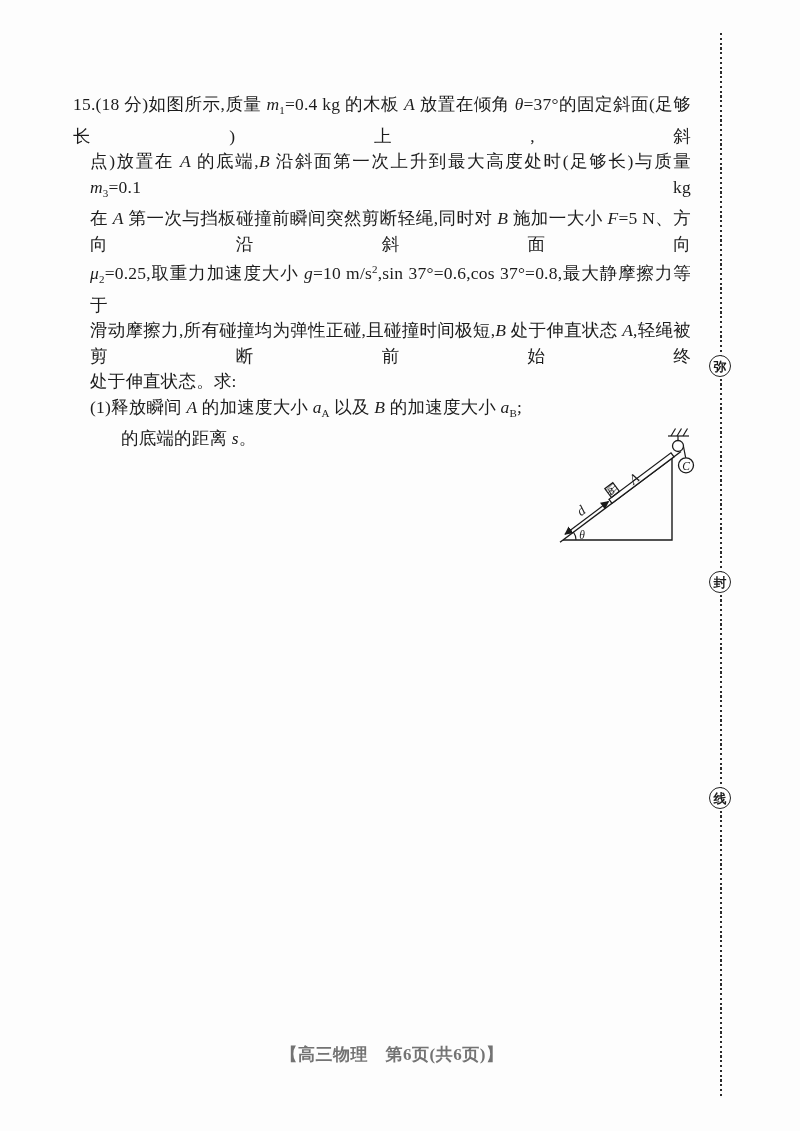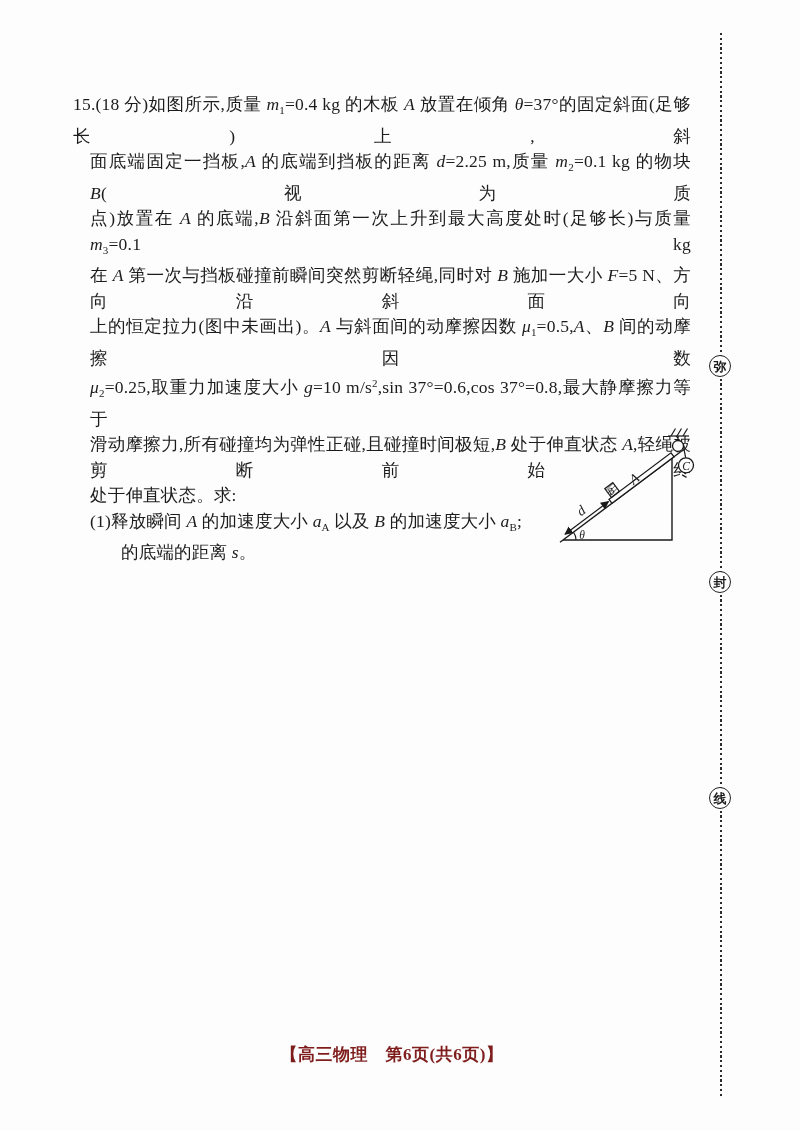--- a/index.html
+++ b/index.html
@@ -40,33 +40,31 @@
     box-sizing:border-box; z-index:2;
   }
   .seal-char.c0{ top:355px; }
   .seal-char.c1{ top:571px; }
   .seal-char.c2{ top:787px; }
 
   
   .footer{
     position:absolute; left:0; top:1043px; width:784px;
     text-align:center; font-size:17px; font-weight:bold;
-    font-family:"Liberation Serif","DejaVu Serif",serif; color:#7f1d1d;
+    font-family:"Liberation Serif","DejaVu Serif",serif; color:#737373;
     letter-spacing:0.5px;
   }
 </style>
 </head>
 <body>
 
 <div class="text-block">
     <div class="pline fill" style="margin-left: -17px;"><span>15.(18 分)如图所示,质量 </span><span class="s-i">m</span><span class="s-sub">1</span><span>=0.4 kg 的木板 </span><span class="s-i">A</span><span> 放置在倾角 </span><span class="s-i">θ</span><span>=37°的固定斜面(足够长)上,斜</span></div>
-    <div class="pline fill"><span>面底端固定一挡板,</span><span class="s-i">A</span><span> 的底端到挡板的距离 </span><span class="s-i">d</span><span>=2.25 m,质量 </span><span class="s-i">m</span><span class="s-sub">2</span><span>=0.1 kg 的物块 </span><span class="s-i">B</span><span>(视为质</span></div>
     <div class="pline fill"><span>点)放置在 </span><span class="s-i">A</span><span> 的底端,</span><span class="s-i">B</span><span> 沿斜面第一次上升到最大高度处时(足够长)与质量 </span><span class="s-i">m</span><span class="s-sub">3</span><span>=0.1 kg</span></div>
     <div class="pline fill"><span>在 </span><span class="s-i">A</span><span> 第一次与挡板碰撞前瞬间突然剪断轻绳,同时对 </span><span class="s-i">B</span><span> 施加一大小 </span><span class="s-i">F</span><span>=5 N、方向沿斜面向</span></div>
-    <div class="pline fill"><span>上的恒定拉力(图中未画出)。</span><span class="s-i">A</span><span> 与斜面间的动摩擦因数 </span><span class="s-i">μ</span><span class="s-sub">1</span><span>=0.5,</span><span class="s-i">A</span><span>、</span><span class="s-i">B</span><span> 间的动摩擦因数</span></div>
     <div class="pline fill"><span class="s-i">μ</span><span class="s-sub">2</span><span>=0.25,取重力加速度大小 </span><span class="s-i">g</span><span>=10 m/s</span><span class="s-sup">2</span><span>,sin 37°=0.6,cos 37°=0.8,最大静摩擦力等于</span></div>
     <div class="pline fill"><span>滑动摩擦力,所有碰撞均为弹性正碰,且碰撞时间极短,</span><span class="s-i">B</span><span> 处于伸直状态 </span><span class="s-i">A</span><span>,轻绳被剪断前始终</span></div>
     <div class="pline"><span>处于伸直状态。求:</span></div>
     <div class="pline"><span>(1)释放瞬间 </span><span class="s-i">A</span><span> 的加速度大小 </span><span class="s-i">a</span><span class="s-sub">A</span><span> 以及 </span><span class="s-i">B</span><span> 的加速度大小 </span><span class="s-i">a</span><span class="s-sub">B</span><span>;</span></div>
     <div class="pline" style="margin-left: 31px;"><span>的底端的距离 </span><span class="s-i">s</span><span>。</span></div>
   </div>
 
 <svg class="figure" width="160" height="145" viewBox="0 0 160 145">
   <defs>
     <marker id="arr" viewBox="0 0 10 10" refX="9" refY="5" markerWidth="7" markerHeight="7" orient="auto-start-reverse">

